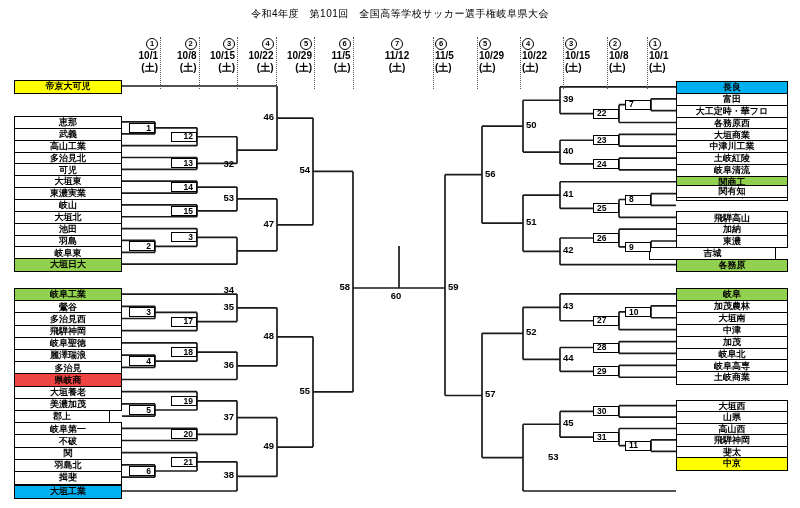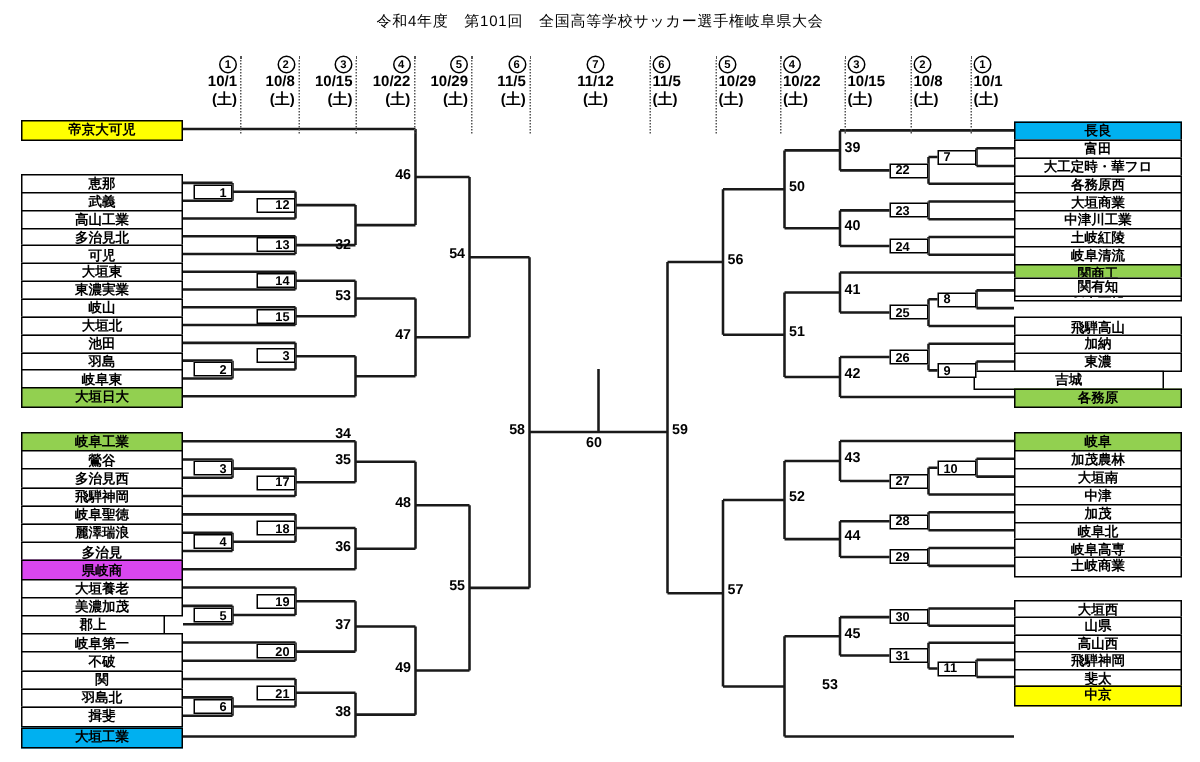--- a/index.html
+++ b/index.html
@@ -125,21 +125,21 @@
       <div class="teambox" style="left:14px;top:234.5px;width:108px;height:13.35px;">羽島</div>
       <div class="teambox" style="left:14px;top:246.35px;width:108px;height:13.35px;">岐阜東</div>
       <div class="teambox" style="left:14px;top:258.2px;width:108px;height:13.35px;background:#92d050;">大垣日大</div>
       <div class="teambox" style="left:14px;top:288px;width:108px;height:13.7px;background:#92d050;">岐阜工業</div>
       <div class="teambox" style="left:14px;top:300.2px;width:108px;height:13.7px;">鶯谷</div>
       <div class="teambox" style="left:14px;top:312.4px;width:108px;height:13.7px;">多治見西</div>
       <div class="teambox" style="left:14px;top:324.6px;width:108px;height:13.7px;">飛騨神岡</div>
       <div class="teambox" style="left:14px;top:336.8px;width:108px;height:13.7px;">岐阜聖徳</div>
       <div class="teambox" style="left:14px;top:349px;width:108px;height:13.7px;">麗澤瑞浪</div>
       <div class="teambox" style="left:14px;top:361.2px;width:108px;height:13.7px;">多治見</div>
-      <div class="teambox" style="left:14px;top:373.4px;width:108px;height:13.7px;background:#d946ef;">県岐商</div>
+      <div class="teambox" style="left:14px;top:373.4px;width:108px;height:13.7px;background:#ef4444;">県岐商</div>
       <div class="teambox" style="left:14px;top:385.6px;width:108px;height:13.7px;">大垣養老</div>
       <div class="teambox" style="left:14px;top:397.8px;width:108px;height:13.7px;">美濃加茂</div>
       <div class="teambox" style="left:14px;top:410px;width:96px;height:13.7px;">郡上</div>
       <div class="teambox" style="left:14px;top:422.2px;width:108px;height:13.7px;">岐阜第一</div>
       <div class="teambox" style="left:14px;top:434.4px;width:108px;height:13.7px;">不破</div>
       <div class="teambox" style="left:14px;top:446.6px;width:108px;height:13.7px;">関</div>
       <div class="teambox" style="left:14px;top:458.79999999999995px;width:108px;height:13.7px;">羽島北</div>
       <div class="teambox" style="left:14px;top:471px;width:108px;height:13.7px;">揖斐</div>
       <div class="teambox" style="left:14px;top:485px;width:108px;height:13.5px;background:#00b0f0;">大垣工業</div>
       <div class="teambox" style="left:676px;top:81px;width:112px;height:13.35px;background:#00b0f0;">長良</div>

